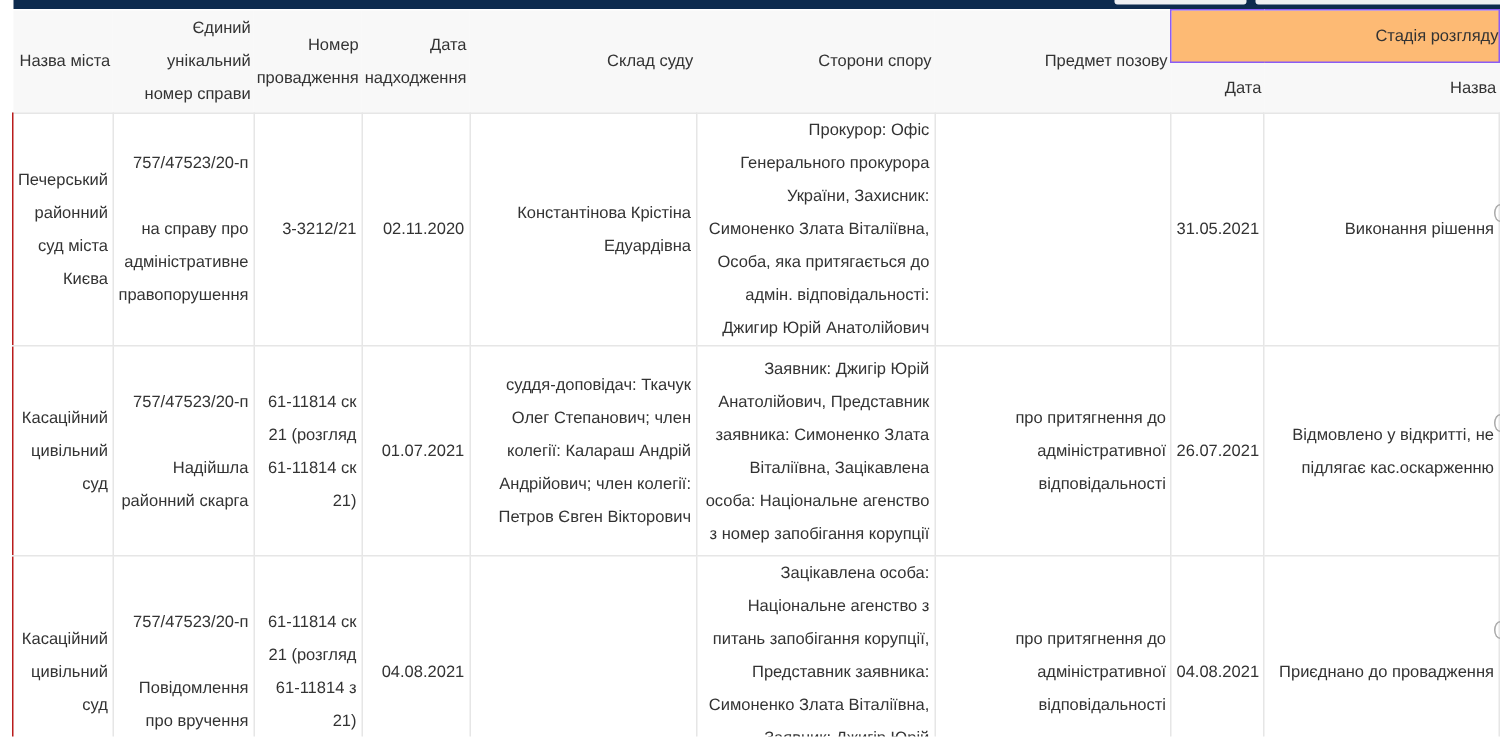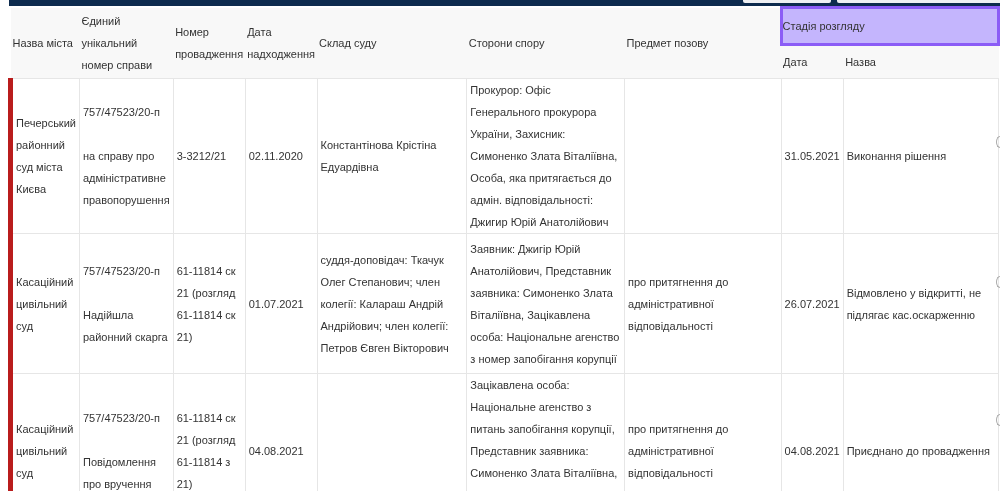--- a/index.html
+++ b/index.html
@@ -14,31 +14,31 @@
     position:absolute; left:734px; top:0; width:88px; height:3px; background:#eef0f3; border-radius:0 0 2px 2px;
   }
   .topbar .tab2 {
     position:absolute; left:828px; top:0; width:172px; height:3px; background:#eef0f3; border-radius:0 0 2px 2px;
   }
   table {
     position:absolute; left:8px; top:6px; border-collapse:collapse; table-layout:fixed;
     font-size:11px; line-height:22px;
   }
   th {
-    background:#f8f8f8; font-weight:normal; color:#333; text-align:left; vertical-align:middle;
+    background:#f8f8f8; font-weight:normal; color:#333; text-align:right; vertical-align:middle;
     padding:0 2px; border:none;
   }
   th.stage {
-    background:#c4b5fd; border:3px solid #8b5cf6; height:34px; padding:0;
+    background:#fdba74; border:1px solid #8b5cf6; height:34px; padding:0;
   }
   td {
-    border:1px solid #e6e6e6; vertical-align:middle; padding:0 3px; text-align:left;
+    border:1px solid #e6e6e6; vertical-align:middle; padding:0 3px; text-align:right;
     color:#333; word-wrap:break-word;
   }
-  td.first { border-left:5px solid #b91c1c; }
+  td.first { border-left:1px solid #b91c1c; }
   .casenum { display:block; color:#333; cursor:pointer; }
   .gap { display:block; height:22px; }
   .edge-icon {
     position:absolute; left:996px; width:6px; height:10px; border:1px solid #aaa; border-radius:50%;
     border-right-color:transparent;
   }
 </style>
 </head>
 <body>
 

